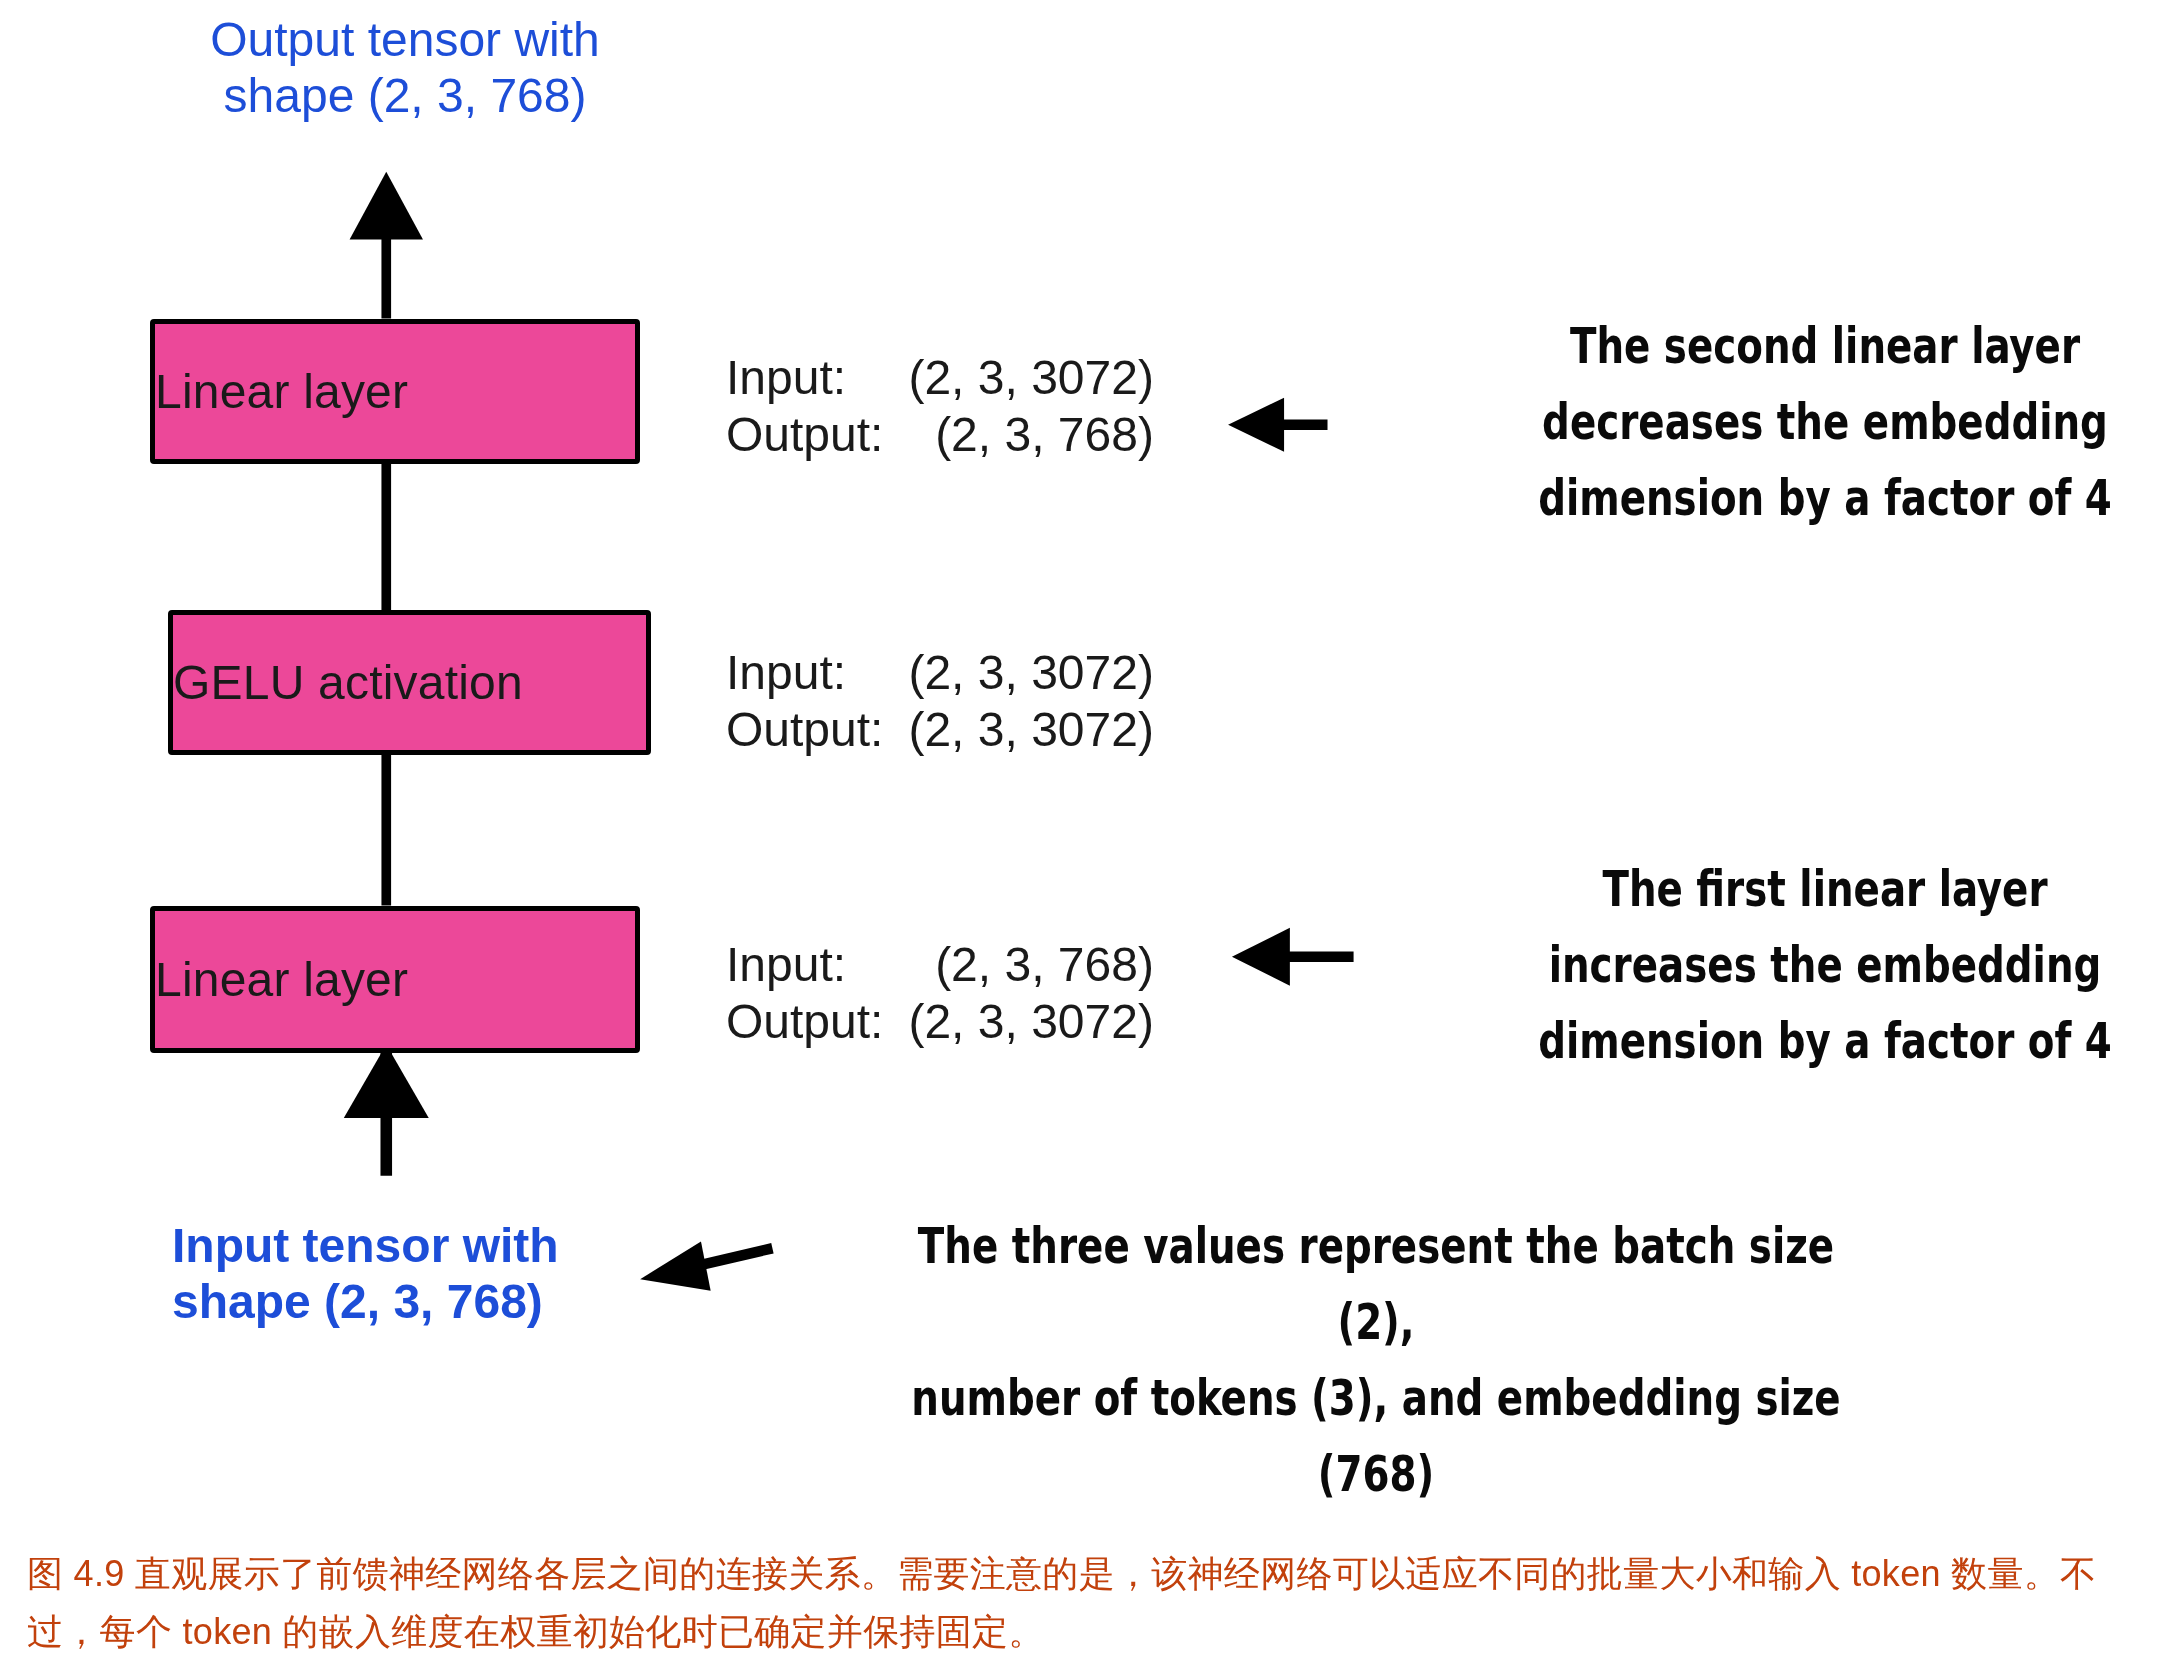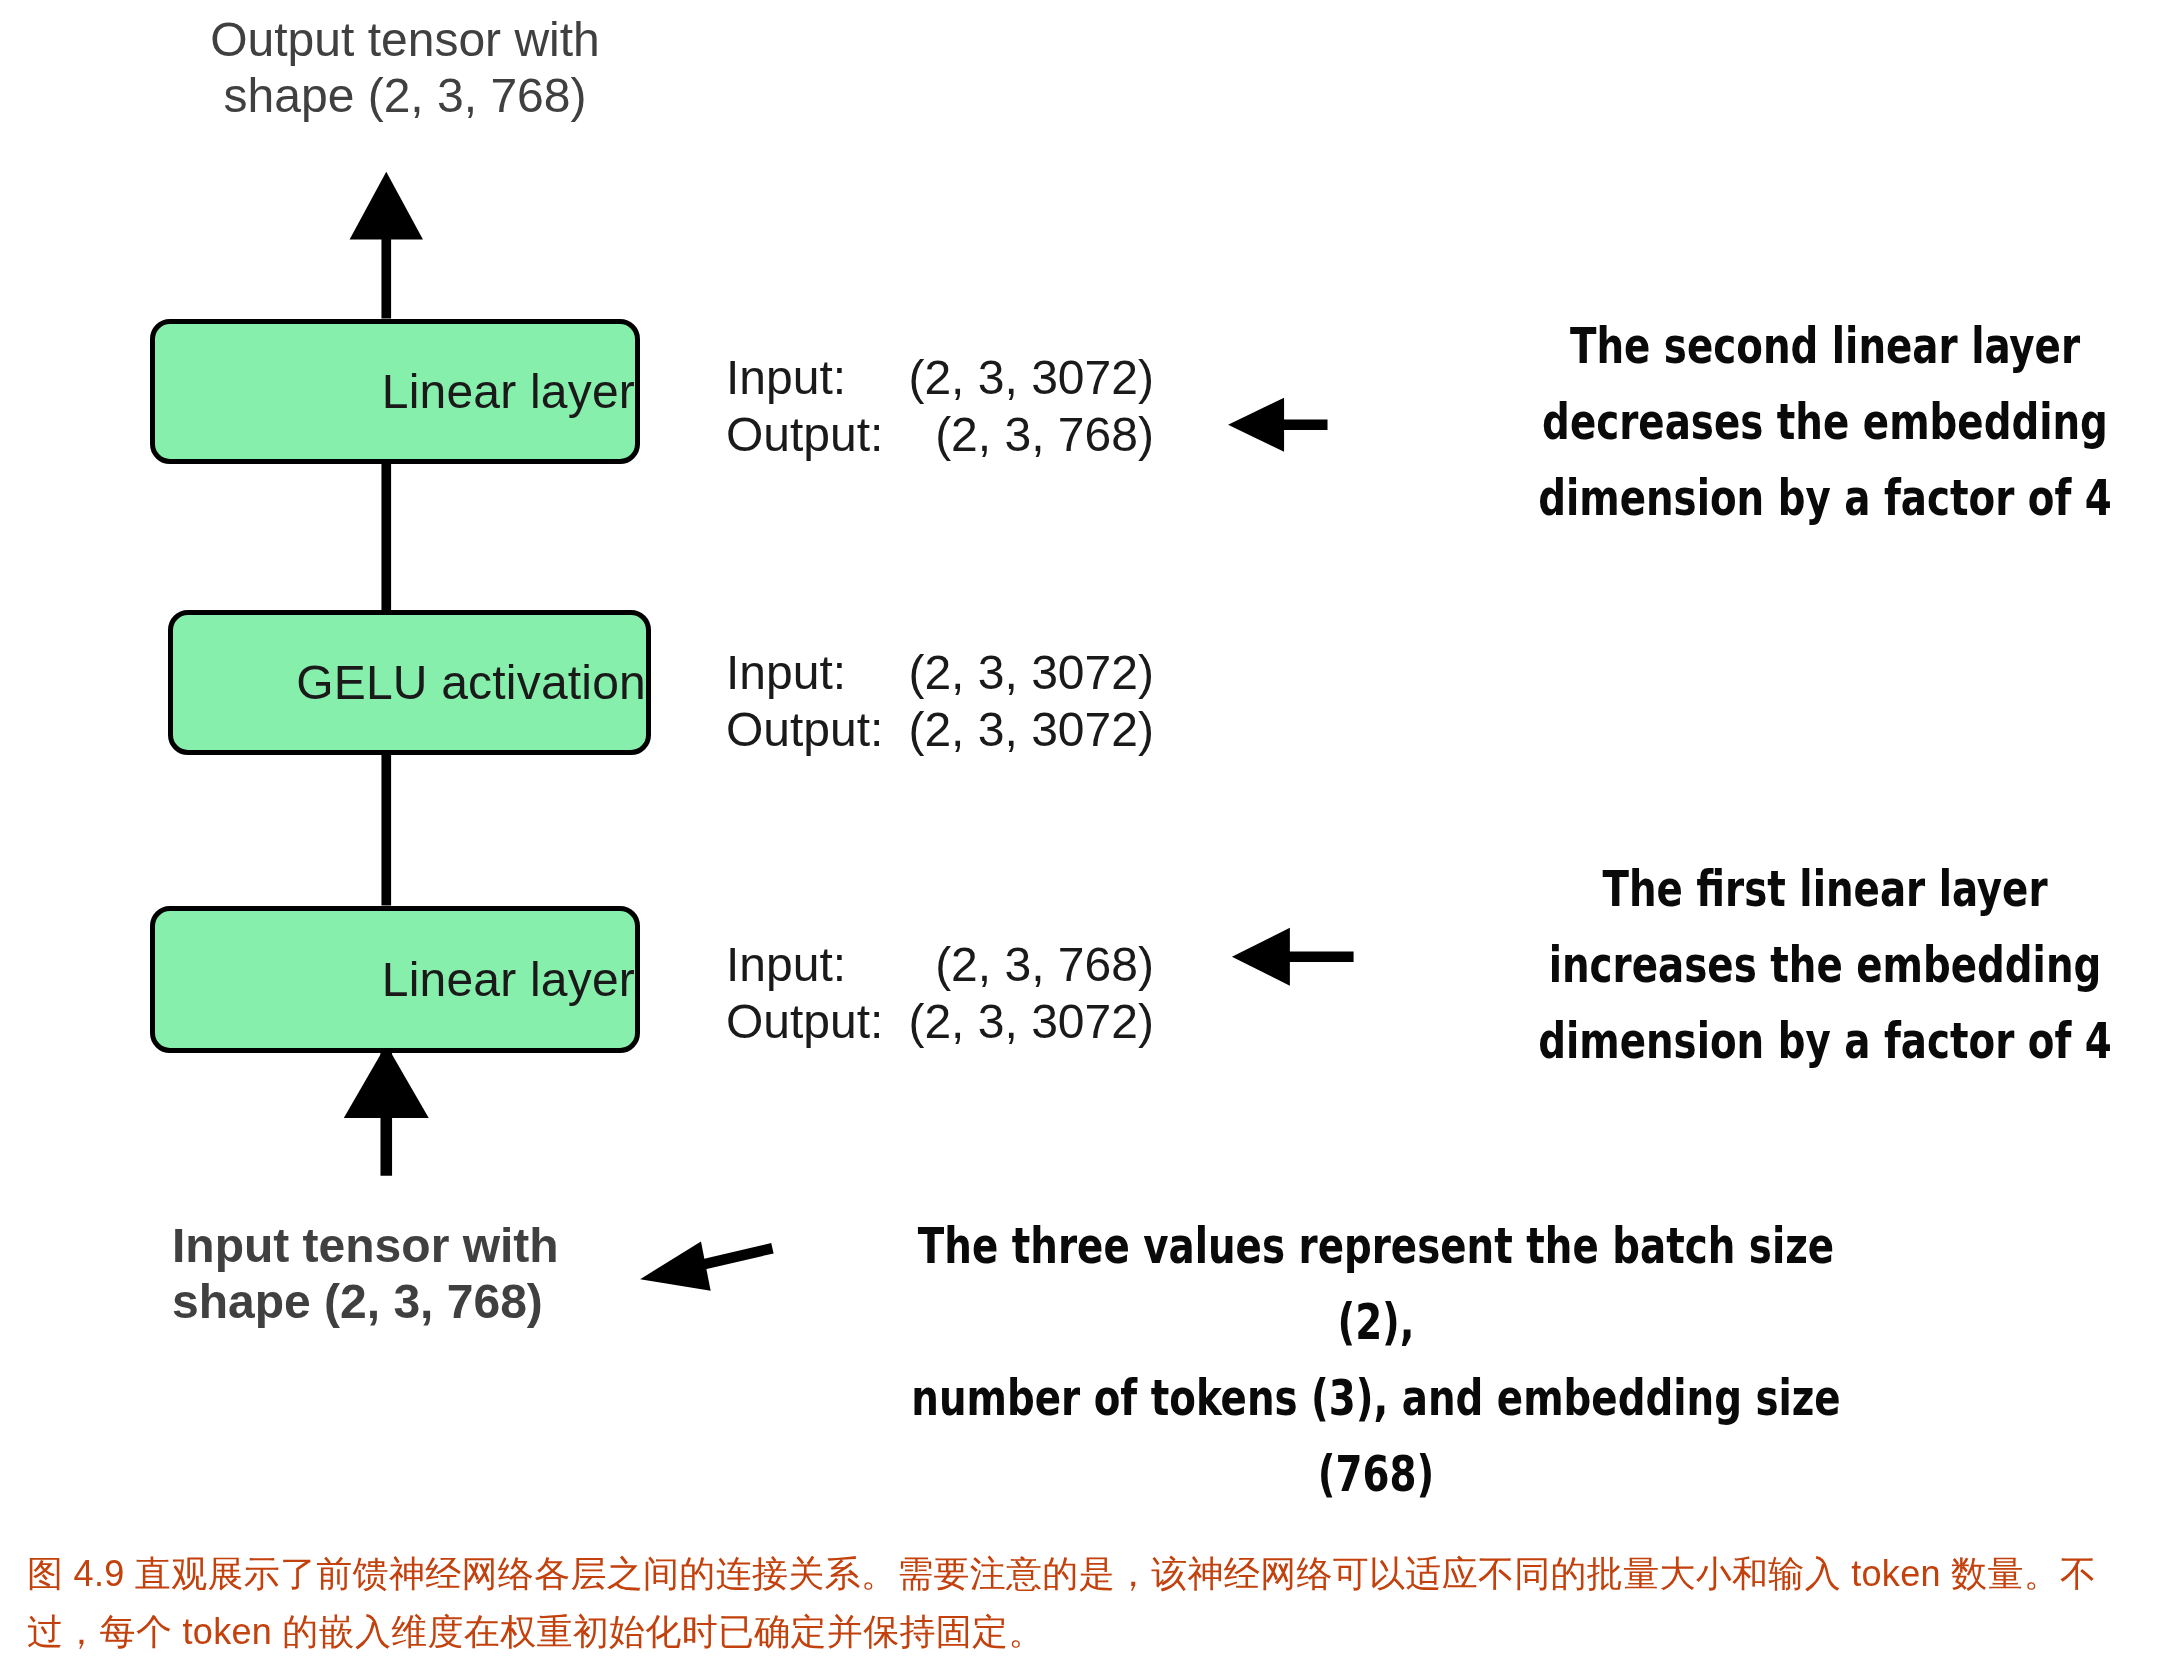--- a/index.html
+++ b/index.html
@@ -28,43 +28,43 @@
     width: 2182px;
     height: 1506px;
     pointer-events: none;
   }
 
   
   .node-box {
     position: absolute;
     box-sizing: border-box;
     border: 5.8px solid #000000;
-    border-radius: 20px;
-    background: #86efac;
+    border-radius: 4px;
+    background: #ec4899;
     display: flex;
     align-items: center;
-    justify-content: flex-end;
+    justify-content: flex-start;
   }
   .node-box .node-label {
     font-size: 48px;
     color: #1a1a1a;
     letter-spacing: 0.2px;
     white-space: nowrap;
   }
 
   #box-linear-top   { left: 150px; top: 319px;  width: 490px; height: 145px; }
   #box-gelu         { left: 168px; top: 610px;  width: 483px; height: 145px; }
   #box-linear-bottom{ left: 150px; top: 906px;  width: 490px; height: 147px; }
 
   
   .tensor-caption {
     position: absolute;
     font-size: 48px;
     line-height: 1.17;
-    color: #404040;
+    color: #1d4ed8;
     white-space: pre-line;
   }
   #caption-output-tensor {
     left: 154px;
     top: 11.6px;
     width: 502px;
     text-align: center;
   }
   #caption-input-tensor {
     left: 172px;

